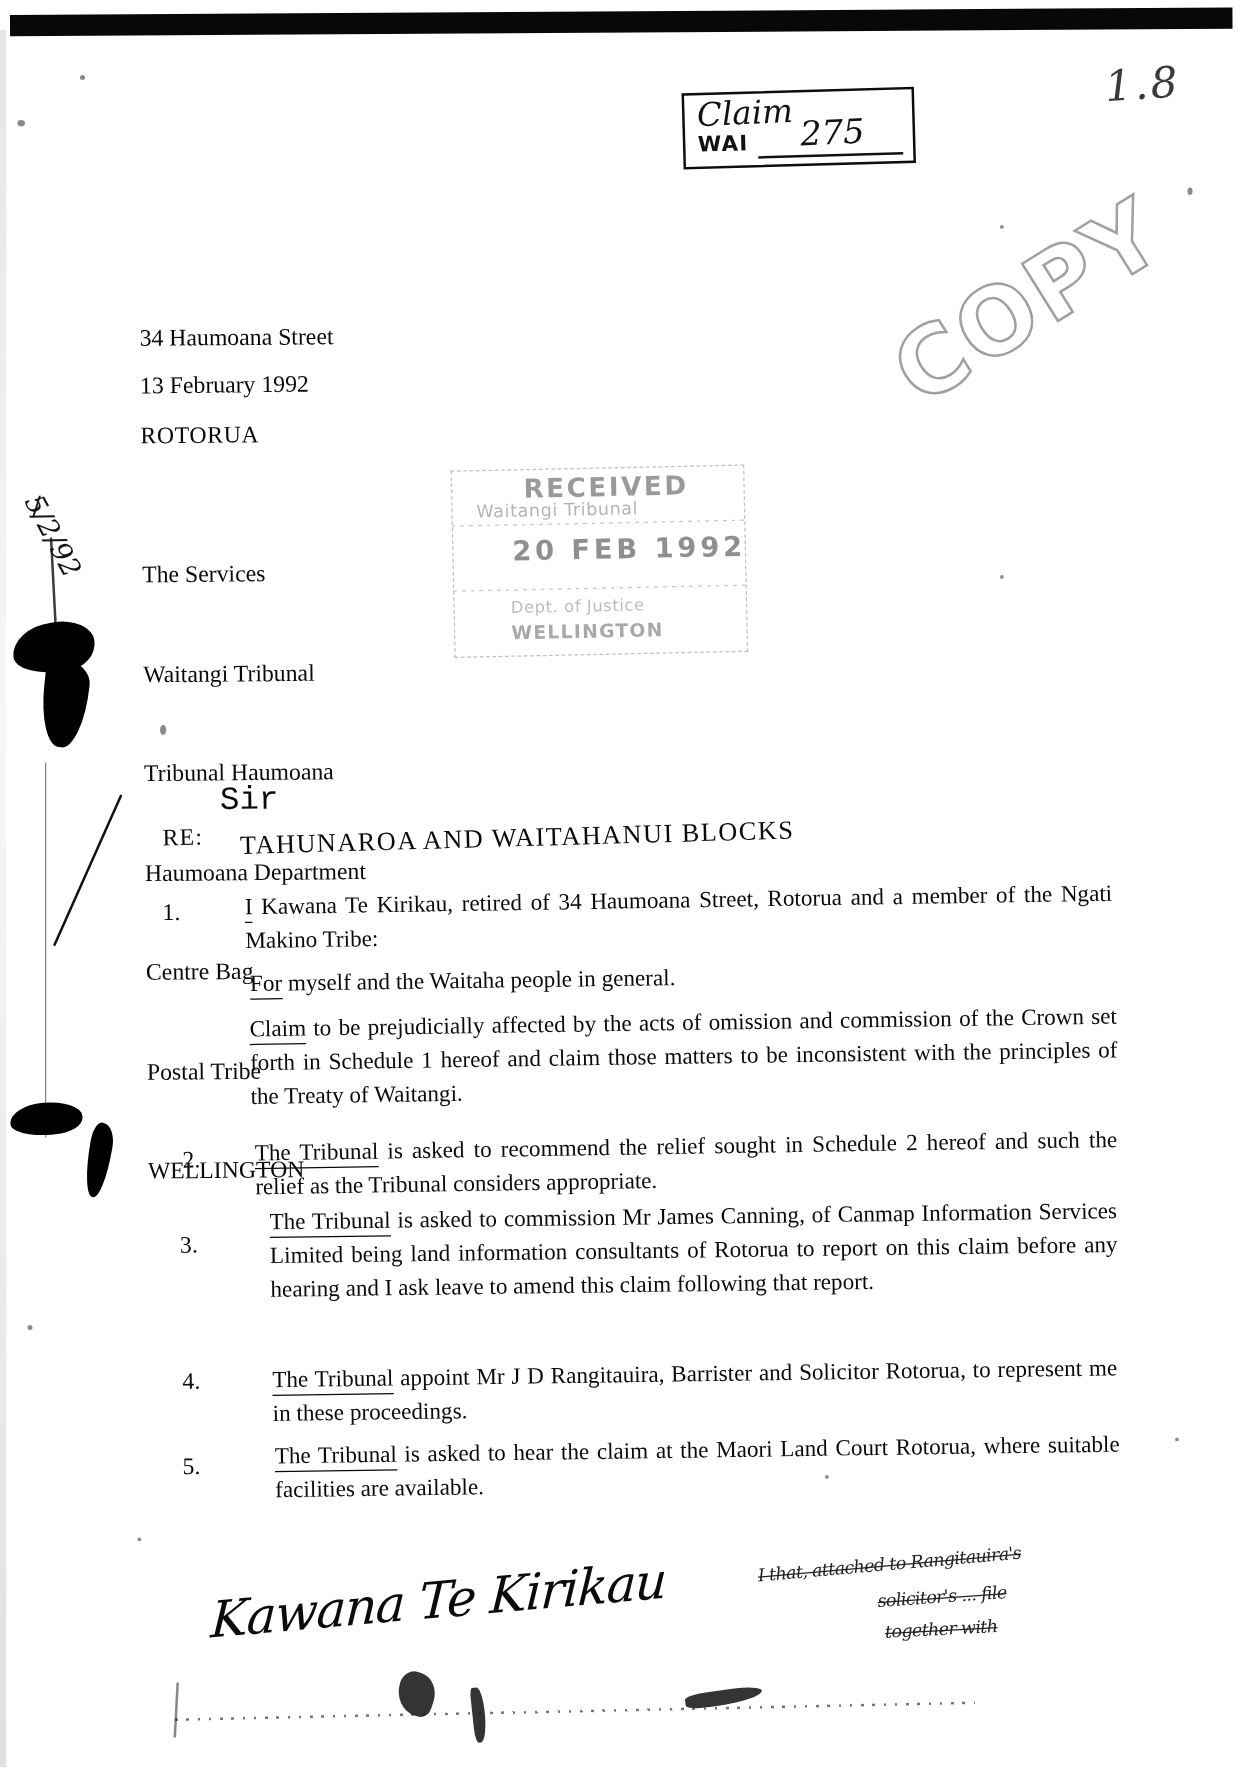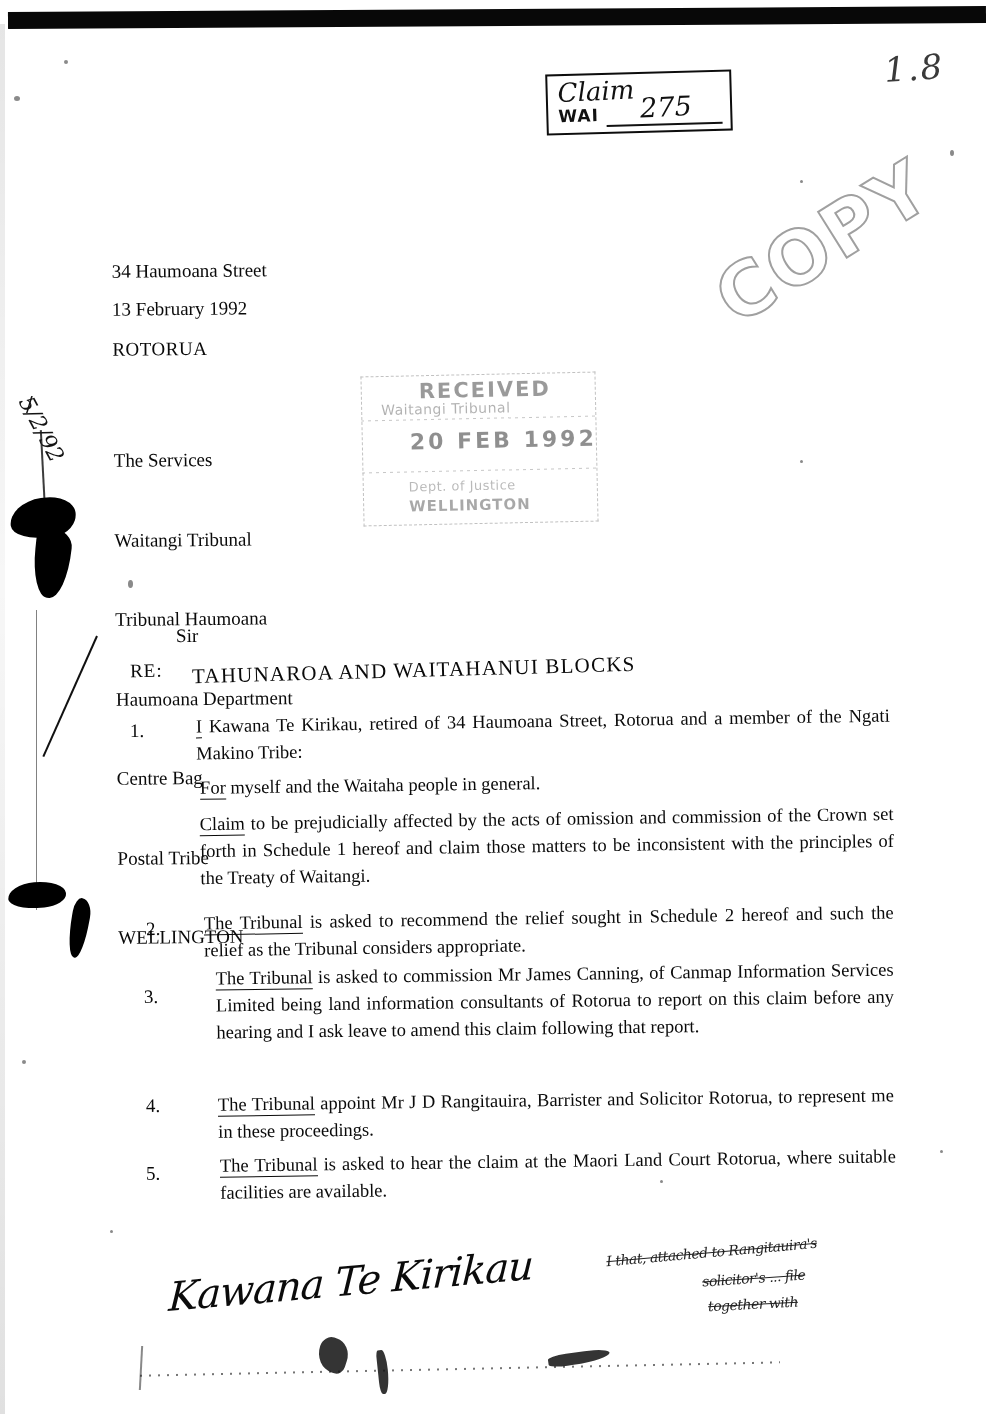--- a/index.html
+++ b/index.html
@@ -217,22 +217,23 @@
     left: 116px;
     top: 394px;
     font-size: 19px;
     line-height: 26.5px;
     transform: rotate(-0.55deg);
   }
 
   .salutation {
     left: 176px;
     top: 625px;
-    font-size: 19px;
+    font-size: 26px;
     transform: rotate(-0.6deg);
+    font-family: Liberation Mono, monospace;
   }
 
   .re-label {
     left: 130px;
     top: 660px;
     font-size: 19px;
     letter-spacing: 1px;
     transform: rotate(-1.2deg);
   }
   .re-subject {

